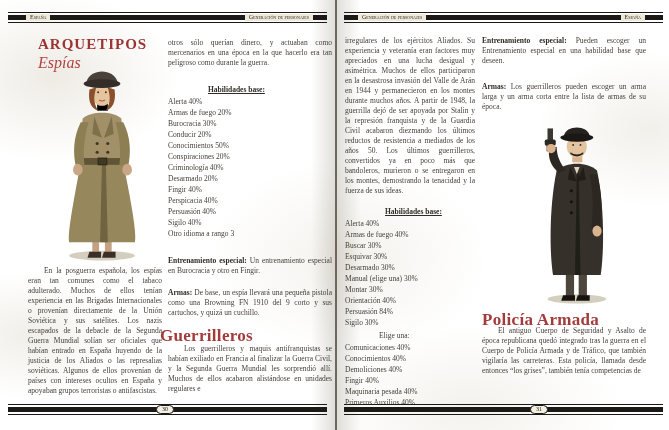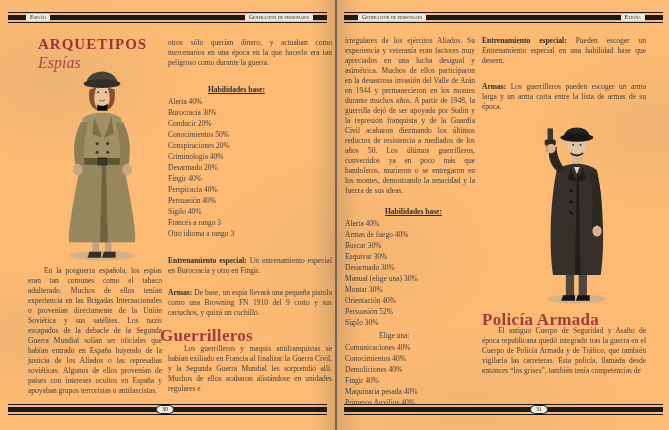--- a/index.html
+++ b/index.html
@@ -1,17 +1,17 @@
 <!DOCTYPE html>
 <html><head>
 <meta charset="utf-8">
 <style>
   html,body{margin:0;padding:0;background:#cfc9b8;}
   .spread{position:relative;width:669px;height:430px;overflow:hidden;
-    background:#fdba74;font-family:"Liberation Serif","DejaVu Serif",serif;color:#4b4440;}
+    background:#ffffff;font-family:"Liberation Serif","DejaVu Serif",serif;color:#4b4440;}
   
   .spread::before{content:"";position:absolute;inset:0;pointer-events:none;
     background:
       radial-gradient(180px 120px at 8% 18%, rgba(164,146,110,.18), transparent 70%),
       radial-gradient(140px 90px at 4% 78%, rgba(164,146,110,.15), transparent 70%),
       radial-gradient(200px 140px at 52% 60%, rgba(164,146,110,.12), transparent 70%),
       radial-gradient(160px 110px at 97% 30%, rgba(164,146,110,.14), transparent 70%),
       radial-gradient(220px 120px at 70% 95%, rgba(164,146,110,.12), transparent 70%);}
   
   .gutter{position:absolute;left:335px;top:0;width:2px;height:430px;background:#6d675c;}
@@ -119,31 +119,31 @@
     </svg>
 
     <div class="tb indent" style="left:28px;top:266px;width:134px;">En la posguerra española, los espías eran tan comunes como el tabaco adulterado. Muchos de ellos tenían experiencia en las Brigadas Internacionales o provenían directamente de la Unión Soviética y sus satélites. Los nazis escapados de la debacle de la Segunda Guerra Mundial solían ser oficiales que habían entrado en España huyendo de la justicia de los Aliados o las represalias soviéticas. Algunos de ellos provenían de países con intereses ocultos en España y apoyaban grupos terroristas o antifascistas.</div>
 
     <div class="tb" style="left:168px;top:38px;width:164px;">otros sólo querían dinero, y actuaban como mercenarios en una época en la que hacerlo era tan peligroso como durante la guerra.</div>
 
     <div class="skills" style="left:168px;top:84px;width:164px;">
       <div class="hdr">Habilidades base:</div>
       <div>
           <div>Alerta 40%</div>
+          <div>Armas de fuego 20%</div>
           <div>Burocracia 30%</div>
           <div>Conducir 20%</div>
           <div>Conocimientos 50%</div>
           <div>Conspiraciones 20%</div>
           <div>Criminología 40%</div>
           <div>Desarmado 20%</div>
           <div>Fingir 40%</div>
           <div>Perspicacia 40%</div>
           <div>Persuasión 40%</div>
           <div>Sigilo 40%</div>
-          <div>Francés a rango 3</div>
           <div>Otro idioma a rango 3</div>
         </div>
     </div>
 
     <div class="tb" style="left:168px;top:256px;width:164px;">
       <span class="lbl">Entrenamiento especial:</span>
       <span>Un entrenamiento especial en Burocracia y otro en Fingir.</span>
     </div>
 
     <div class="tb" style="left:168px;top:288px;width:164px;">
@@ -174,21 +174,21 @@
       <div class="hdr">Habilidades base:</div>
       <div>
           <div>Alerta 40%</div>
           <div>Armas de fuego 40%</div>
           <div>Buscar 30%</div>
           <div>Esquivar 30%</div>
           <div>Desarmado 30%</div>
           <div>Manual (elige una) 30%</div>
           <div>Montar 30%</div>
           <div>Orientación 40%</div>
-          <div>Persuasión 52%</div>
+          <div>Persuasión 84%</div>
           <div>Sigilo 30%</div>
         </div>
       <div class="choose lbl">Elige una:</div>
       <div>
           <div>Comunicaciones 40%</div>
           <div>Conocimientos 40%</div>
           <div>Demoliciones 40%</div>
           <div>Fingir 40%</div>
           <div>Maquinaria pesada 40%</div>
           <div>Primeros Auxilios 40%</div>

